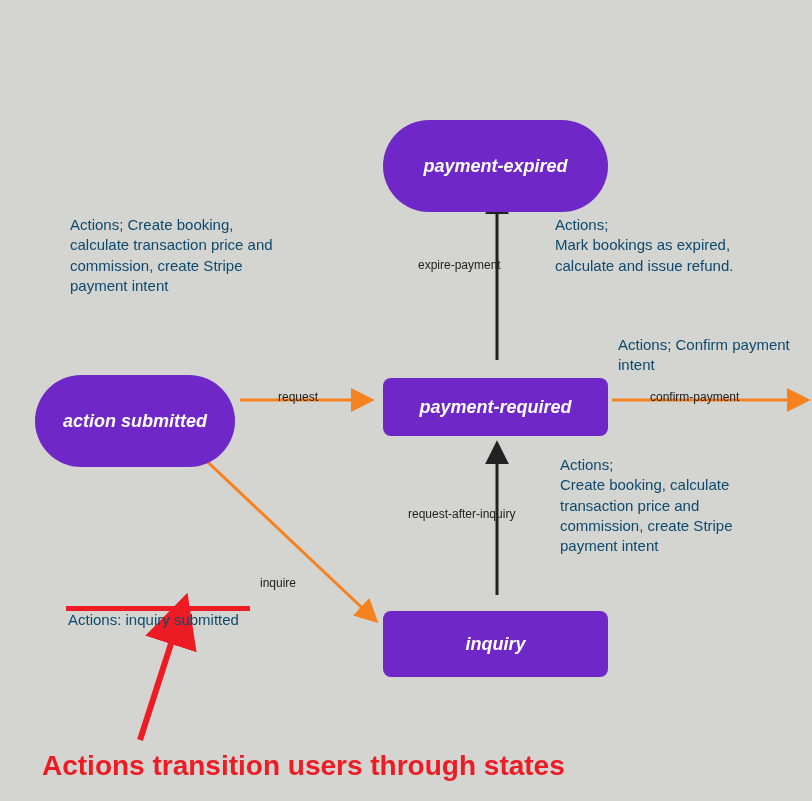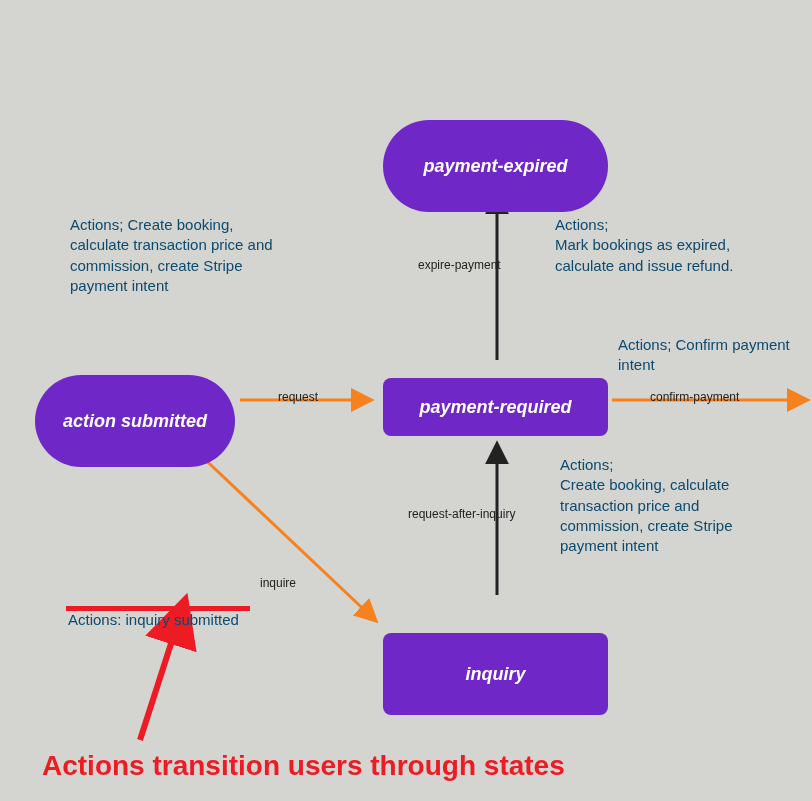--- a/index.html
+++ b/index.html
@@ -82,21 +82,21 @@
 
   <line x1="140" y1="740" x2="178" y2="622" stroke="#ed1c24" stroke-width="6" marker-end="url(#arr-red)"></line>
 </svg>
 
 <div class="node pill" style="left:383px;top:100px;width:225px;height:92px;">payment-expired</div>
 
 <div class="node pill" style="left:35px;top:355px;width:200px;height:92px;">action submitted</div>
 
 <div class="node rect" style="left:383px;top:358px;width:225px;height:58px;">payment-required</div>
 
-<div class="node rect" style="left:383px;top:613px;width:225px;height:82px;">inquiry</div>
+<div class="node rect" style="left:383px;top:591px;width:225px;height:66px;">inquiry</div>
 
 <span class="trans-label" style="left:278px;top:390px;text-align:center;">request</span>
 
 <span class="trans-label" style="left:418px;top:258px;">expire-payment</span>
 
 <span class="trans-label" style="left:650px;top:390px;">confirm-payment</span>
 
 <span class="trans-label" style="left:260px;top:556px;margin-top:20px;">inquire</span>
 
 <span class="trans-label" style="left:408px;top:507px;">request-after-inquiry</span>

